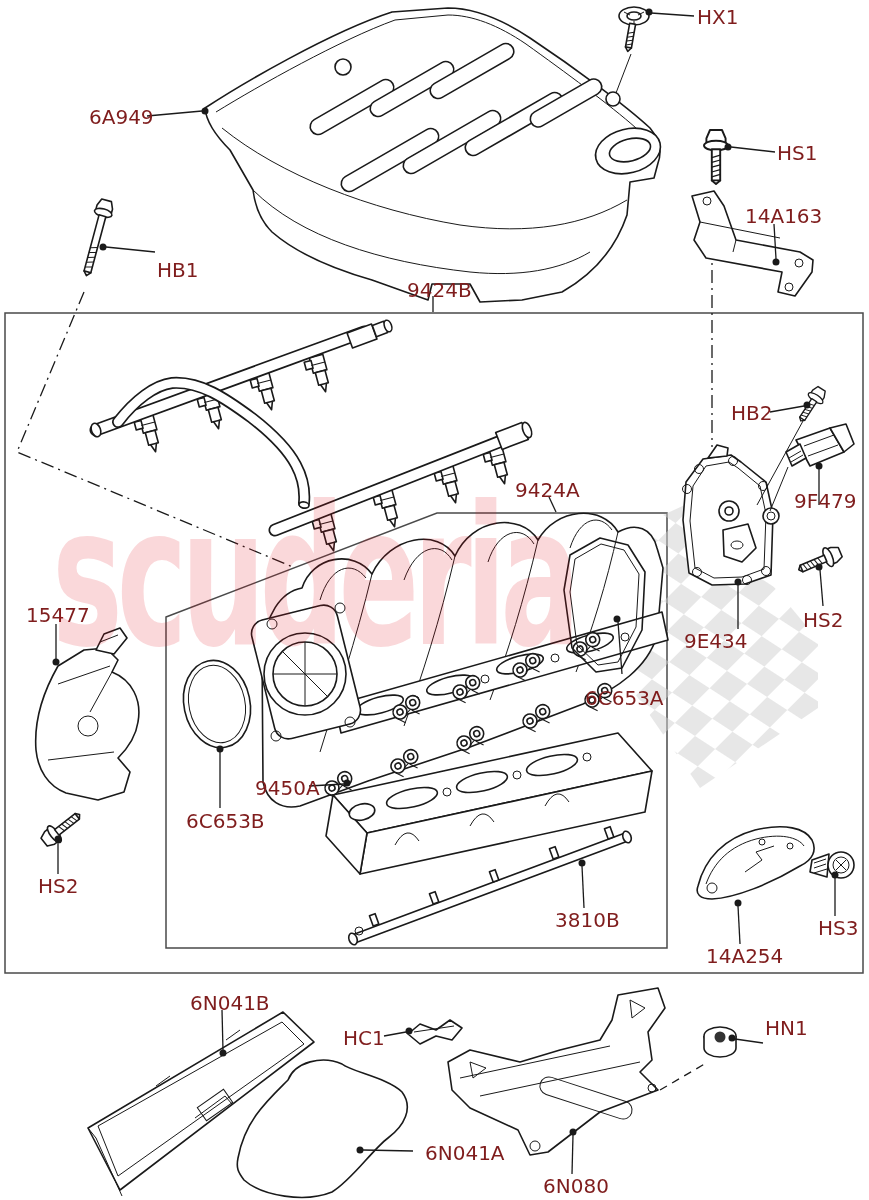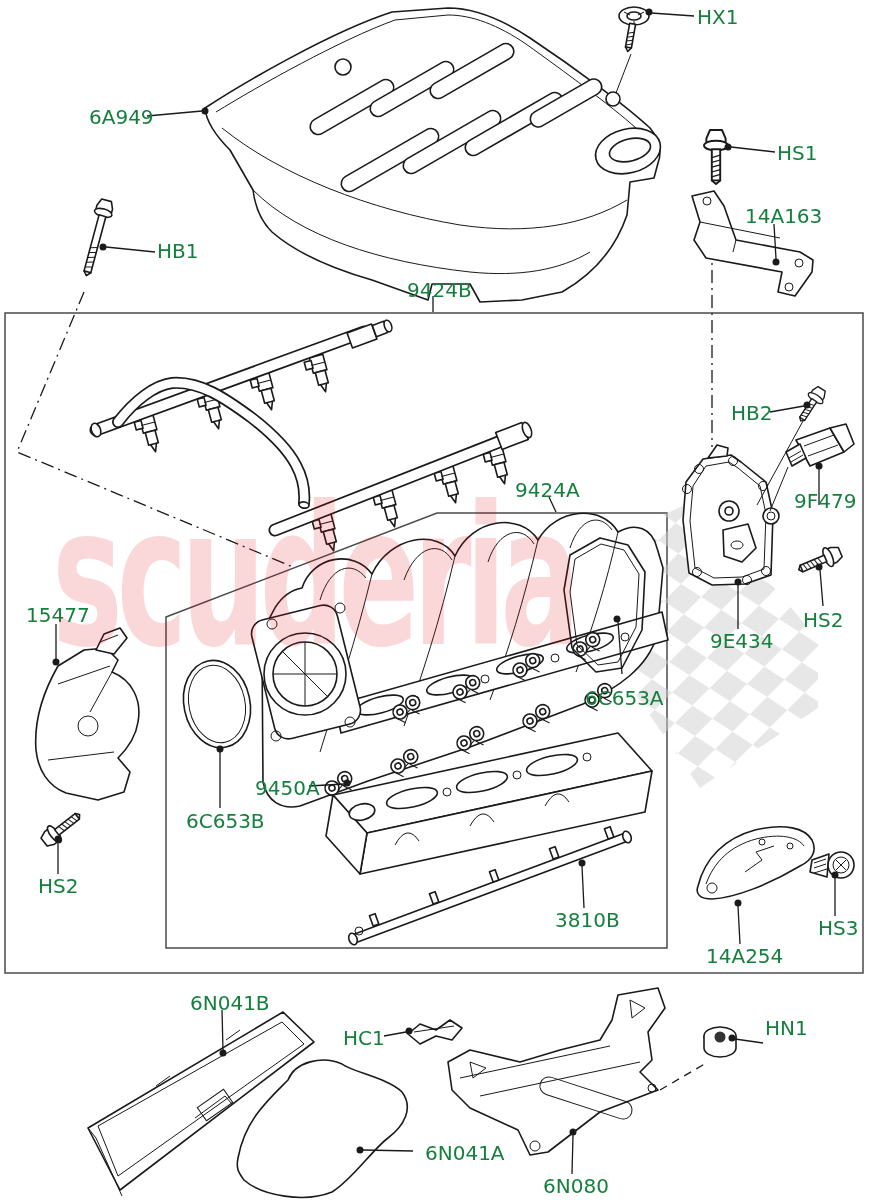--- a/index.html
+++ b/index.html
@@ -1,19 +1,19 @@
 <!DOCTYPE html>
 <html><head>
 <meta charset="utf-8">
 <style>
   html,body{margin:0;padding:0;background:#fff;}
   #stage{position:relative;width:869px;height:1200px;background:#ffffff;overflow:hidden;
          font-family:"DejaVu Sans","Liberation Sans",sans-serif;}
   #art{position:absolute;left:0;top:0;}
-  .lbl{position:absolute;font-size:20px;line-height:20px;color:#15803d;white-space:nowrap;
+  .lbl{position:absolute;font-size:20px;line-height:20px;color:#7f1d1d;white-space:nowrap;
        font-family:"DejaVu Sans","Liberation Sans",sans-serif;cursor:pointer;}
   #wm-brand{position:absolute;left:52px;top:466px;font-size:192px;font-weight:bold;
        color:rgba(226,10,22,0.16);letter-spacing:-10px;transform:scaleX(0.62);
        transform-origin:0 0;pointer-events:none;user-select:none;}
   #wm-sub{position:absolute;left:84px;top:628px;font-size:42px;font-weight:bold;
        color:rgba(125,125,125,0.38);letter-spacing:58px;pointer-events:none;user-select:none;}
   svg .ln{stroke:#1a1a1a;stroke-width:1.6;fill:none;stroke-linejoin:round;stroke-linecap:round;}
   svg .fw{stroke:#1a1a1a;stroke-width:1.6;fill:#ffffff;stroke-linejoin:round;}
   svg .ld{stroke:#1a1a1a;stroke-width:1.3;fill:none;}
   svg .bx{stroke:#4a4a4a;stroke-width:1.5;fill:none;}
@@ -369,27 +369,27 @@
         <circle class="dot" cx="360" cy="1150" r="3.5"></circle>
     <line class="ld" x1="572" y1="1174" x2="573" y2="1135"></line>
         <circle class="dot" cx="573" cy="1132" r="3.5"></circle>
   </g>
 </svg>
 
 <div class="lbl" style="left:697px;top:7px">HX1</div>
 <div class="lbl" style="left:89px;top:107px">6A949</div>
 <div class="lbl" style="left:777px;top:143px">HS1</div>
 <div class="lbl" style="left:745px;top:206px">14A163</div>
-<div class="lbl" style="left:157px;top:241px">HB1</div>
+<div class="lbl" style="left:157px;top:260px">HB1</div>
 <div class="lbl" style="left:407px;top:280px">9424B</div>
 <div class="lbl" style="left:731px;top:403px">HB2</div>
 <div class="lbl" style="left:515px;top:480px">9424A</div>
 <div class="lbl" style="left:794px;top:491px">9F479</div>
 <div class="lbl" style="left:803px;top:610px">HS2</div>
-<div class="lbl" style="left:710px;top:631px">9E434</div>
+<div class="lbl" style="left:684px;top:631px">9E434</div>
 <div class="lbl" style="left:26px;top:605px">15477</div>
 <div class="lbl" style="left:585px;top:688px">6C653A</div>
 <div class="lbl" style="left:255px;top:778px">9450A</div>
 <div class="lbl" style="left:186px;top:811px">6C653B</div>
 <div class="lbl" style="left:38px;top:876px">HS2</div>
 <div class="lbl" style="left:555px;top:910px">3810B</div>
 <div class="lbl" style="left:706px;top:946px">14A254</div>
 <div class="lbl" style="left:818px;top:918px">HS3</div>
 <div class="lbl" style="left:190px;top:993px">6N041B</div>
 <div class="lbl" style="left:343px;top:1028px">HC1</div>

